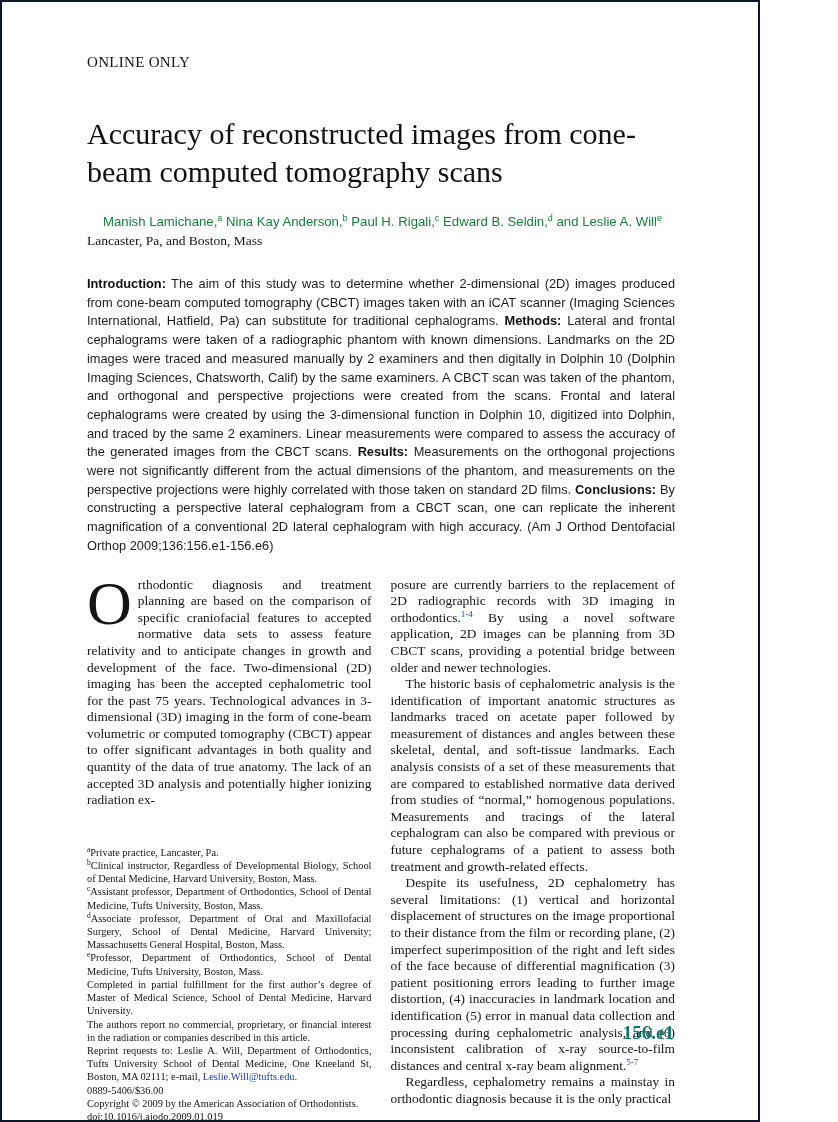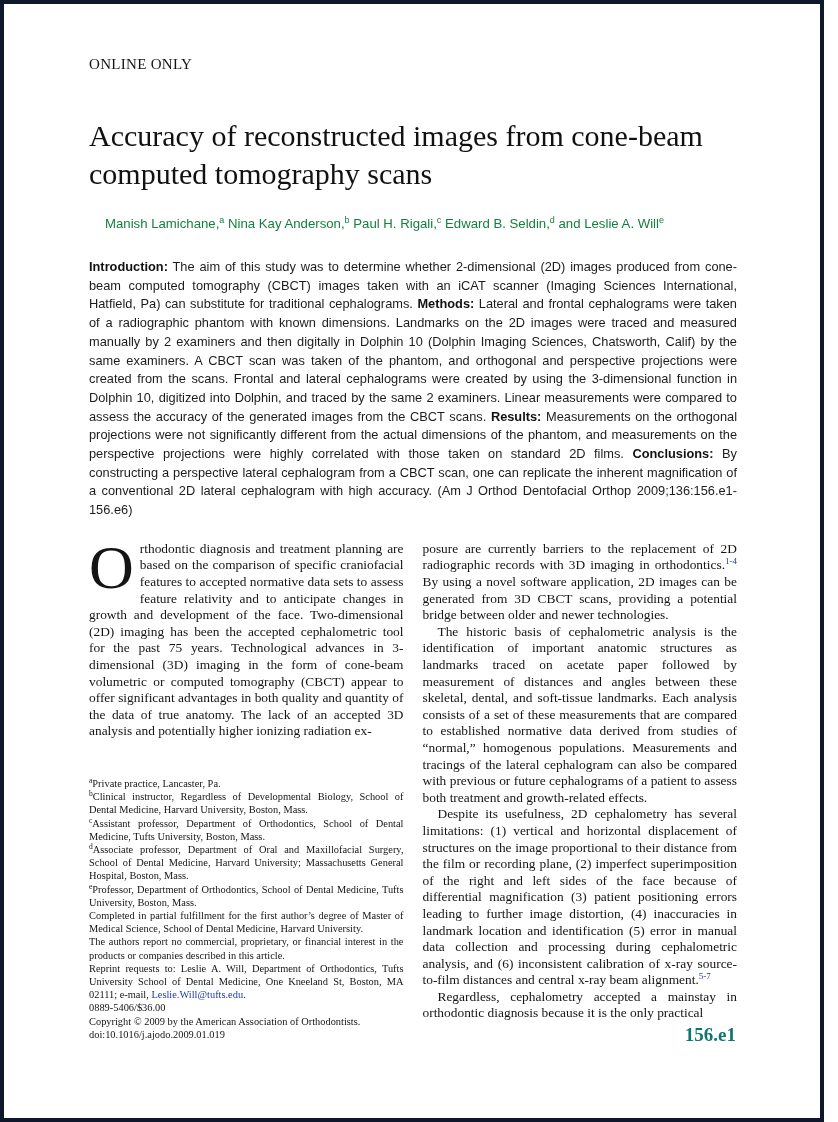--- a/index.html
+++ b/index.html
@@ -2,25 +2,25 @@
 <html><head>
 <meta charset="utf-8">
 <style>
   html, body {
     margin: 0;
     padding: 0;
     background: #ffffff;
   }
   .page {
     position: relative;
-    width: 824px;
+    width: 760px;
     height: 1122px;
     box-sizing: border-box;
     background: #ffffff;
-    border: 4px solid #0f172a;
+    border: 2px solid #0f172a;
     padding: 52px 83px 0 85px;
     color: #141414;
     overflow: hidden;
     font-family: "Liberation Serif", serif;
   }
   .online-only {
     font-family: "Liberation Serif", serif;
     font-size: 15px;
     letter-spacing: 0.3px;
   }
@@ -106,47 +106,48 @@
 <body>
 
 <div class="page">
 
   <div class="online-only">ONLINE ONLY</div>
 
   <h1 class="title">Accuracy of reconstructed images from cone-beam computed tomography scans</h1>
 
   <p class="byline"><span>Manish Lamichane,</span><sup>a</sup><span> Nina Kay Anderson,</span><sup>b</sup><span> Paul H. Rigali,</span><sup>c</sup><span> Edward B. Seldin,</span><sup>d</sup><span> and Leslie A. Will</span><sup>e</sup></p>
 
+  <p class="locations">Lancaster, Pa, and Boston, Mass</p>
 
   <p class="abstract"><b>Introduction:</b><span> The aim of this study was to determine whether 2-dimensional (2D) images produced from cone-beam computed tomography (CBCT) images taken with an iCAT scanner (Imaging Sciences International, Hatfield, Pa) can substitute for traditional cephalograms. </span><b>Methods:</b><span> Lateral and frontal cephalograms were taken of a radiographic phantom with known dimensions. Landmarks on the 2D images were traced and measured manually by 2 examiners and then digitally in Dolphin 10 (Dolphin Imaging Sciences, Chatsworth, Calif) by the same examiners. A CBCT scan was taken of the phantom, and orthogonal and perspective projections were created from the scans. Frontal and lateral cephalograms were created by using the 3-dimensional function in Dolphin 10, digitized into Dolphin, and traced by the same 2 examiners. Linear measurements were compared to assess the accuracy of the generated images from the CBCT scans. </span><b>Results:</b><span> Measurements on the orthogonal projections were not significantly different from the actual dimensions of the phantom, and measurements on the perspective projections were highly correlated with those taken on standard 2D films. </span><b>Conclusions:</b><span> By constructing a perspective lateral cephalogram from a CBCT scan, one can replicate the inherent magnification of a conventional 2D lateral cephalogram with high accuracy. (Am J Orthod Dentofacial Orthop 2009;136:156.e1-156.e6)</span></p>
 
   <div class="columns">
 
     <div class="col">
       <p><span class="dropcap">O</span><span>rthodontic diagnosis and treatment planning are based on the comparison of specific craniofacial features to accepted normative data sets to assess feature relativity and to anticipate changes in growth and development of the face. Two-dimensional (2D) imaging has been the accepted cephalometric tool for the past 75 years. Technological advances in 3-dimensional (3D) imaging in the form of cone-beam volumetric or computed tomography (CBCT) appear to offer significant advantages in both quality and quantity of the data of true anatomy. The lack of an accepted 3D analysis and potentially higher ionizing radiation ex-</span></p>
 
       <div class="footnotes">
         <p><sup>a</sup><span>Private practice, Lancaster, Pa.</span></p>
         <p><sup>b</sup><span>Clinical instructor, Regardless of Developmental Biology, School of Dental Medicine, Harvard University, Boston, Mass.</span></p>
         <p><sup>c</sup><span>Assistant professor, Department of Orthodontics, School of Dental Medicine, Tufts University, Boston, Mass.</span></p>
         <p><sup>d</sup><span>Associate professor, Department of Oral and Maxillofacial Surgery, School of Dental Medicine, Harvard University; Massachusetts General Hospital, Boston, Mass.</span></p>
         <p><sup>e</sup><span>Professor, Department of Orthodontics, School of Dental Medicine, Tufts University, Boston, Mass.</span></p>
         <p><span>Completed in partial fulfillment for the first author’s degree of Master of Medical Science, School of Dental Medicine, Harvard University.</span></p>
-        <p><span>The authors report no commercial, proprietary, or financial interest in the products or companies described in this article.</span></p>
+        <p><span>The authors report no commercial, proprietary, or financial interest in the radiation or companies described in this article.</span></p>
         <p><span>Reprint requests to: Leslie A. Will, Department of Orthodontics, Tufts University School of Dental Medicine, One Kneeland St, Boston, MA 02111; e-mail, </span><a class="email">Leslie.Will@tufts.edu</a><span>.</span></p>
         <p><span>0889-5406/$36.00</span></p>
         <p><span>Copyright © 2009 by the American Association of Orthodontists.</span></p>
         <p><span>doi:10.1016/j.ajodo.2009.01.019</span></p>
       </div>
     </div>
 
     <div class="col">
-      <p><span>posure are currently barriers to the replacement of 2D radiographic records with 3D imaging in orthodontics.</span><sup class="ref">1-4</sup><span> By using a novel software application, 2D images can be generated from 3D CBCT scans, providing a potential bridge between older and newer technologies.</span></p>
+      <p><span>posure are currently barriers to the replacement of 2D radiographic records with 3D imaging in orthodontics.</span><sup class="ref">1-4</sup><span> By using a novel software application, 2D images can be planning from 3D CBCT scans, providing a potential bridge between older and newer technologies.</span></p>
       <p class="indent"><span>The historic basis of cephalometric analysis is the identification of important anatomic structures as landmarks traced on acetate paper followed by measurement of distances and angles between these skeletal, dental, and soft-tissue landmarks. Each analysis consists of a set of these measurements that are compared to established normative data derived from studies of “normal,” homogenous populations. Measurements and tracings of the lateral cephalogram can also be compared with previous or future cephalograms of a patient to assess both treatment and growth-related effects.</span></p>
       <p class="indent"><span>Despite its usefulness, 2D cephalometry has several limitations: (1) vertical and horizontal displacement of structures on the image proportional to their distance from the film or recording plane, (2) imperfect superimposition of the right and left sides of the face because of differential magnification (3) patient positioning errors leading to further image distortion, (4) inaccuracies in landmark location and identification (5) error in manual data collection and processing during cephalometric analysis, and (6) inconsistent calibration of x-ray source-to-film distances and central x-ray beam alignment.</span><sup class="ref">5-7</sup></p>
-      <p class="indent"><span>Regardless, cephalometry accepted a mainstay in orthodontic diagnosis because it is the only practical</span></p>
+      <p class="indent"><span>Regardless, cephalometry remains a mainstay in orthodontic diagnosis because it is the only practical</span></p>
     </div>
 
   </div>
 
   <div class="page-number">156.e1</div>
 
 </div>
 
 </body></html>

